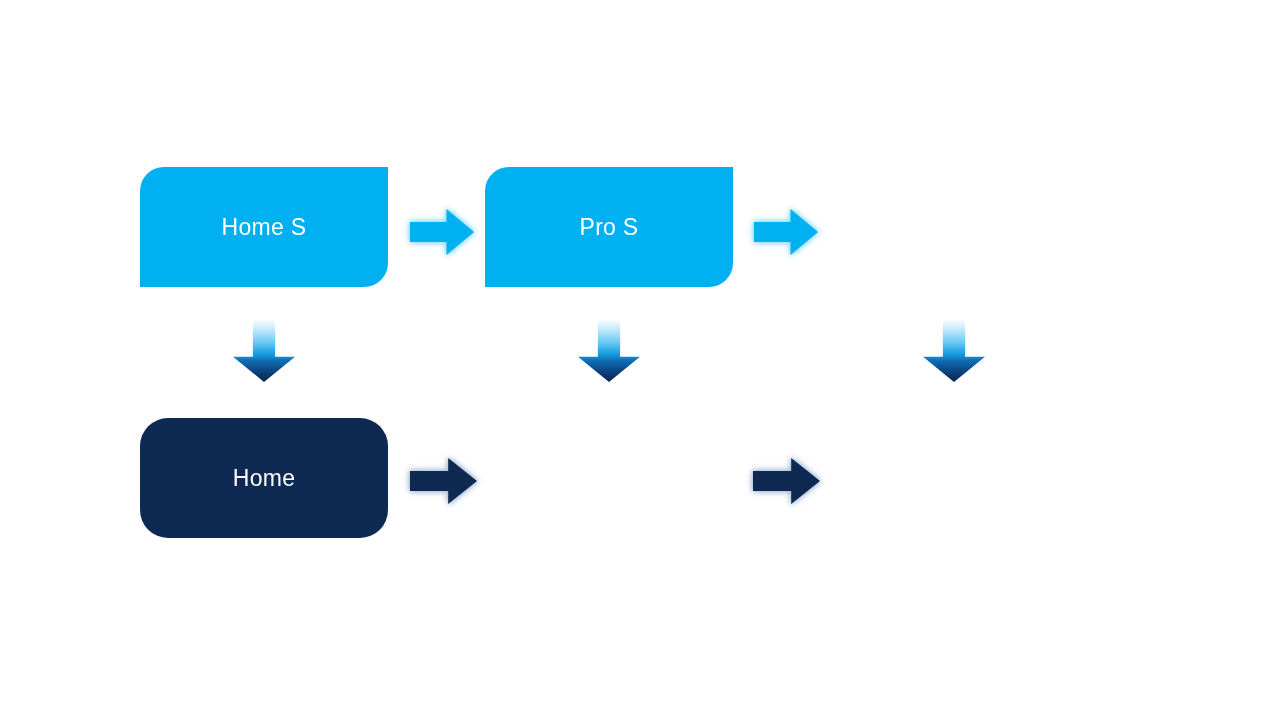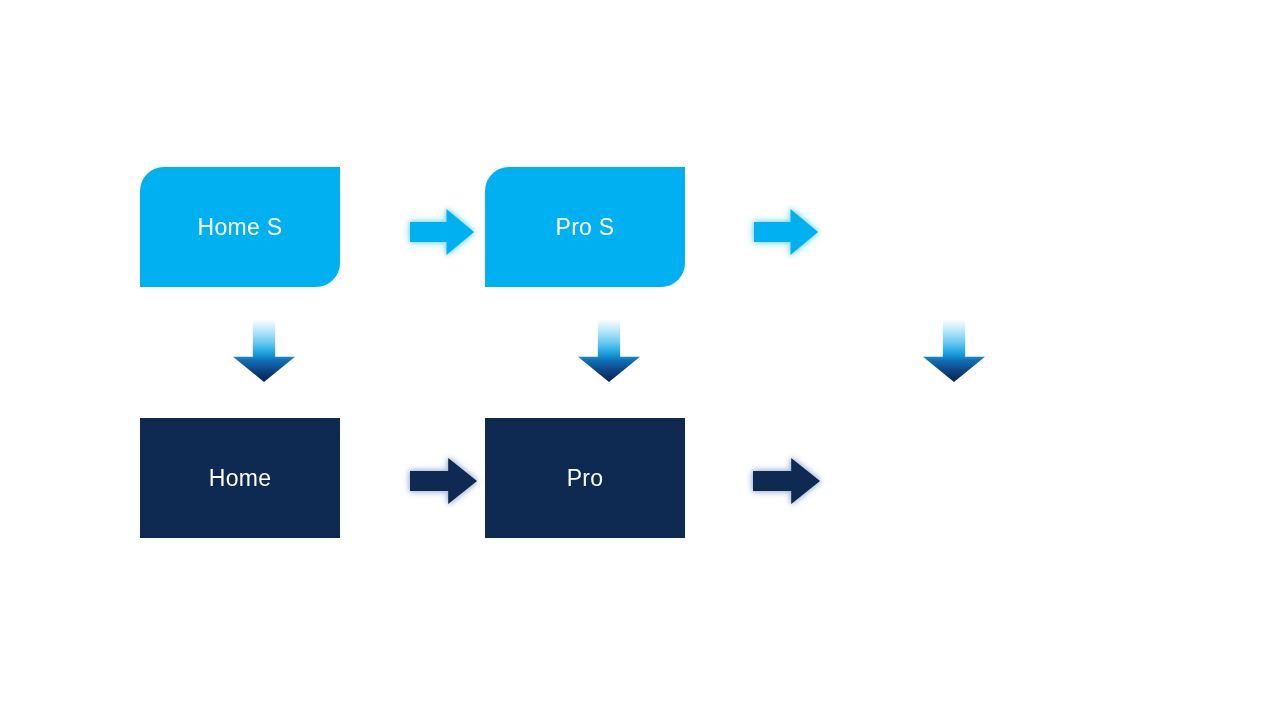--- a/index.html
+++ b/index.html
@@ -24,35 +24,36 @@
     position: relative;
     width: 1280px;
     height: 720px;
     background: var(--bg);
     overflow: hidden;
   }
 
   
   .node {
     position: absolute;
-    width: 200px;
+    width: 248px;
     height: 120px;
     display: flex;
     align-items: center;
     justify-content: center;
     color: var(--node-text);
     font-size: 23px;
     letter-spacing: 0.3px;
   }
   .node--light {
     background: var(--accent-light);
     border-radius: 24px 0 24px 0; 
   }
   .node--dark {
     background: var(--accent-dark);
+    border-radius: 28px;
   }
 
   
   .pos-c1 { left: 140px; }
   .pos-c2 { left: 485px; }
   .pos-c3 { left: 830px; }
   .pos-r1 { top: 167px; }
   .pos-r2 { top: 418px; }
 
   
@@ -112,23 +113,20 @@
     <div class="arrow-right arrow-right--light"></div>
   </div>
 
   <div class="arrow-down pos-d1"></div>
   <div class="arrow-down pos-d2"></div>
   <div class="arrow-down pos-d3"></div>
 
   <div class="node node--dark pos-c1 pos-r2">
     <span>Home</span>
   </div>
-  <div class="node node--dark pos-c2 pos-r2">
-    <span>Pro</span>
-  </div>
 
   <div class="arrow-right-wrap arrow-right-wrap--dark" style="left:410px; top:458px;">
     <div class="arrow-right arrow-right--dark"></div>
   </div>
   <div class="arrow-right-wrap arrow-right-wrap--dark" style="left:753px; top:458px;">
     <div class="arrow-right arrow-right--dark"></div>
   </div>
 
 </div>
 

